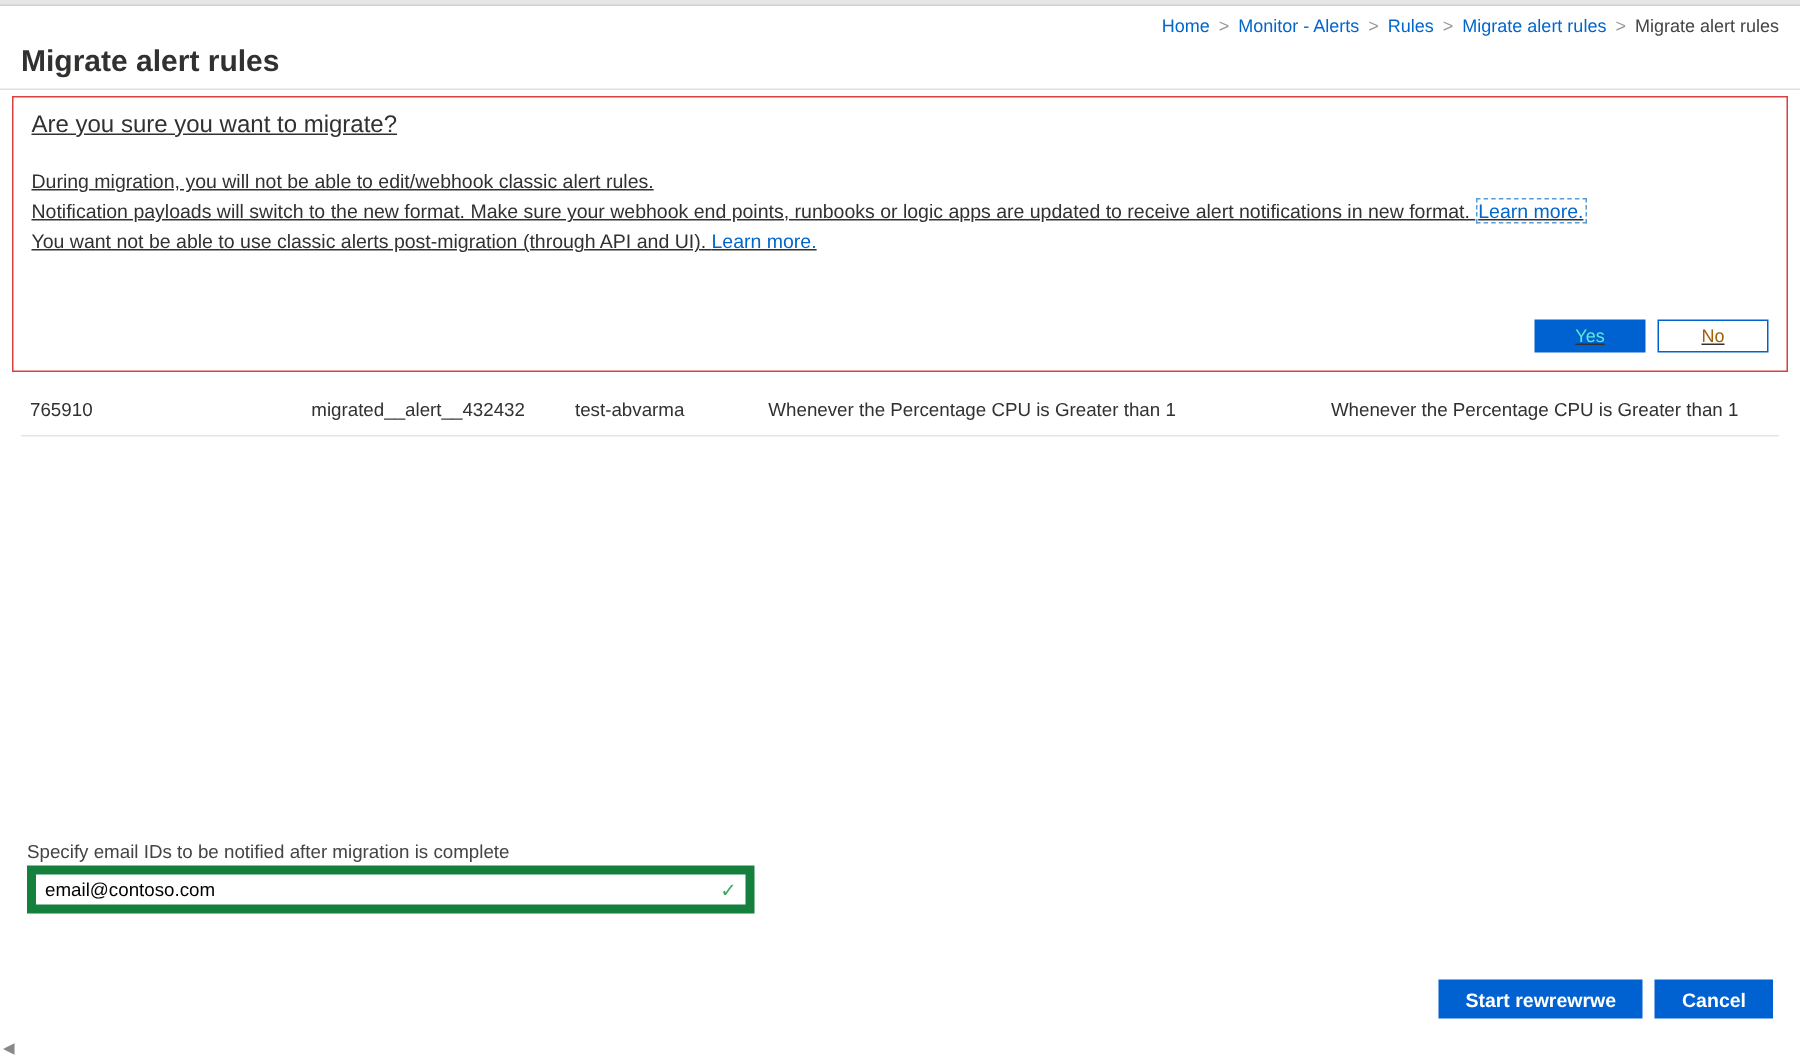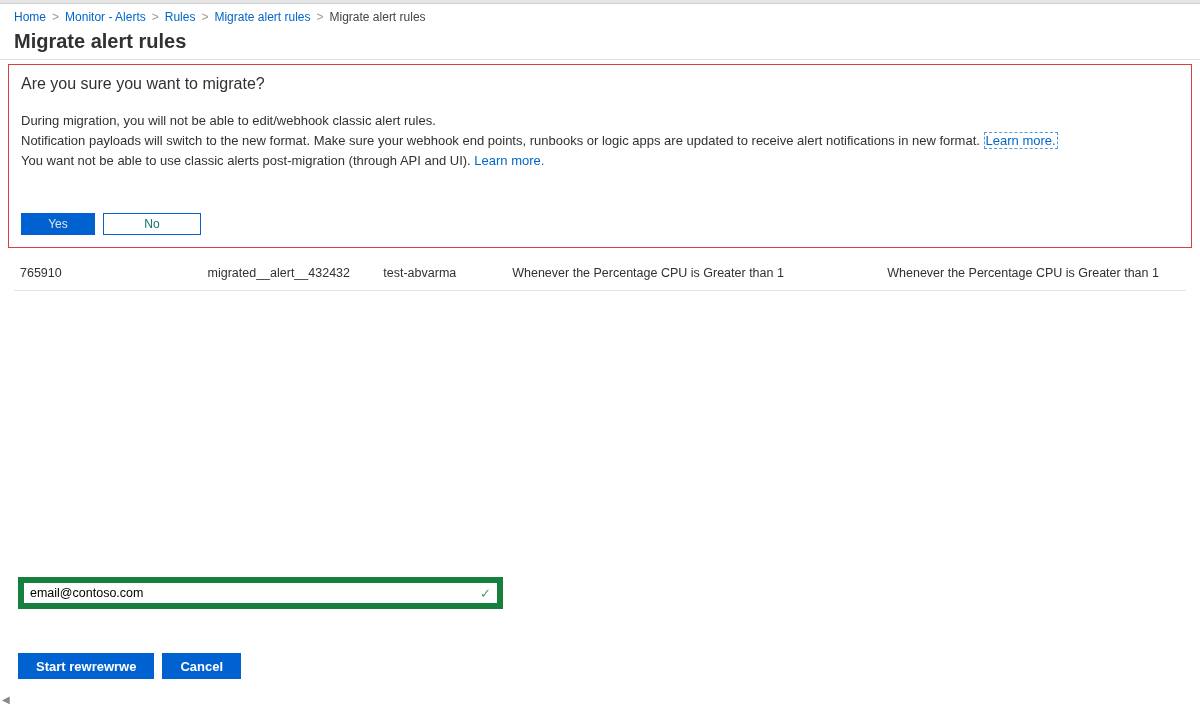--- a/index.html
+++ b/index.html
@@ -1,15 +1,15 @@
 <!DOCTYPE html>
 <html><head>
 <meta charset="utf-8">
 <style>
-  * { box-sizing: border-box; margin: 0; padding: 0; }
+  * { box-sizing: border-box; margin: 0; padding: 0; justify-content: flex-end; }
   body {
     font-family: "Segoe UI", Arial, sans-serif;
     font-size: 13px;
     color: #323130;
     background: #ffffff;
     width: 1200px;
     height: 707px;
     overflow: hidden;
     position: relative;
   }
@@ -44,20 +44,21 @@
   }
   .hr-line {
     border: none;
     border-top: 1px solid #e0e0e0;
     margin-top: 6px;
   }
   .confirm-box {
     margin: 4px 8px 0 8px;
     border: 1px solid #d84040;
     padding: 10px 12px 12px 12px;
+    text-decoration: underline;
   }
   .confirm-title {
     font-size: 16px;
     font-weight: 400;
     color: #323130;
     margin-bottom: 18px;
   }
   .confirm-text {
     font-size: 13px;
     line-height: 1.55;
@@ -72,32 +73,32 @@
     color: #0066cc;
     text-decoration: none;
   }
   .confirm-buttons {
     margin-top: 42px;
     display: flex;
     gap: 8px;
   }
   .btn-primary-small {
     background: #0062d1;
-    color: #e5e5e5;
+    color: #5eead4;
     border: none;
     width: 74px;
     height: 22px;
     font-size: 12px;
     cursor: pointer;
   }
   .btn-outline-small {
     background: #fff;
-    color: #0f766e;
+    color: #a16207;
     border: 1px solid #0062d1;
-    width: 98px;
+    width: 74px;
     height: 22px;
     font-size: 12px;
     cursor: pointer;
   }
   .table-wrap {
     margin: 8px 14px 0 14px;
   }
   table {
     width: 100%;
     border-collapse: collapse;
@@ -208,20 +209,21 @@
         <td class="col-b">migrated__alert__432432</td>
         <td class="col-c">test-abvarma</td>
         <td class="col-d">Whenever the Percentage CPU is Greater than 1</td>
         <td class="col-e">Whenever the Percentage CPU is Greater than 1</td>
       </tr>
     </tbody>
   </table>
 </div>
 
 <div class="bottom-area">
+  <div class="email-label">Specify email IDs to be notified after migration is complete</div>
   <div class="email-field">
     <input type="text" value="email@contoso.com" style="">
     <span class="check-icon">✓</span>
   </div>
   <div class="bottom-buttons">
     <button class="btn-primary">Start rewrewrwe</button>
     <button class="btn-primary">Cancel</button>
   </div>
 </div>
 

